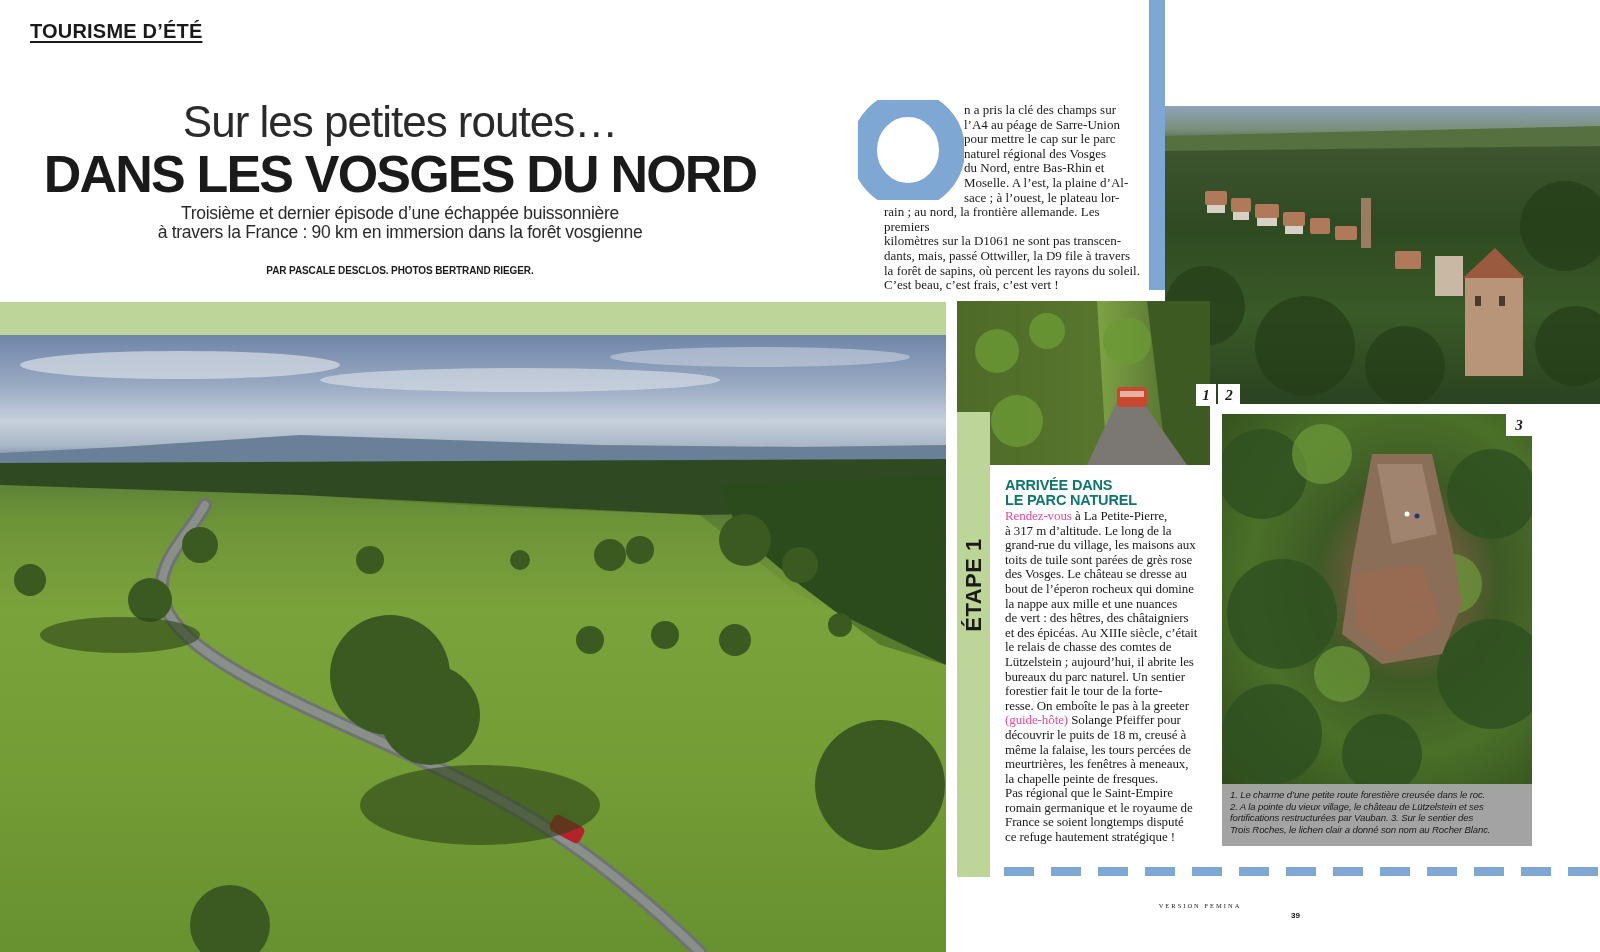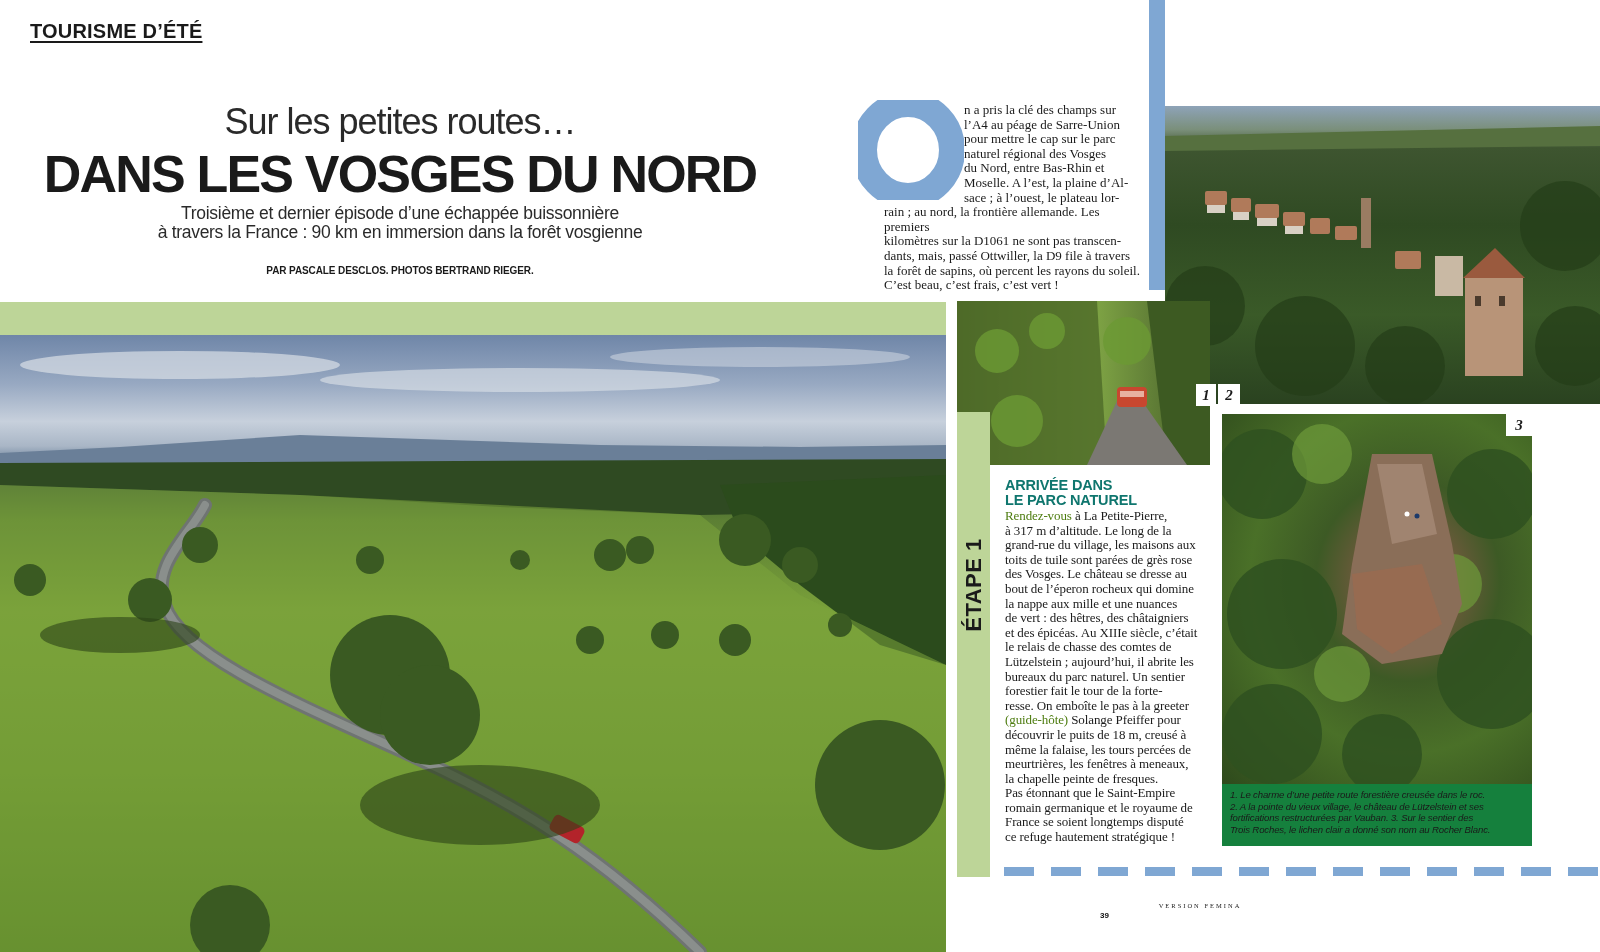--- a/index.html
+++ b/index.html
@@ -11,21 +11,21 @@
   
   .rubric {
     left: 30px; top: 20px;
     font-family: "Liberation Sans", sans-serif; font-weight: bold;
     font-size: 20px; letter-spacing: 0.2px; color: #1a1a1a;
     text-decoration: underline; text-decoration-thickness: 2px; text-underline-offset: 3px;
   }
   .title-light {
     left: 40px; width: 720px; top: 94px; text-align: center;
     font-family: "Liberation Sans", sans-serif; font-weight: 300;
-    font-size: 36px; line-height: 56px; color: #2a2a2a; letter-spacing: -1px;
+    font-size: 44px; line-height: 56px; color: #2a2a2a; letter-spacing: -1px;
   }
   .title-bold {
     left: 40px; width: 720px; top: 146px; text-align: center;
     font-family: "Liberation Sans", sans-serif; font-weight: bold;
     font-size: 52px; line-height: 56px; color: #1a1a1a; letter-spacing: -1.8px;
   }
   .subtitle {
     left: 80px; width: 640px; top: 204px; text-align: center;
     font-family: "Liberation Sans", sans-serif;
     font-size: 17.5px; line-height: 18.5px; color: #2a2a2a; letter-spacing: -0.3px;
@@ -77,21 +77,21 @@
   }
 
   
   .photo3 {
     left: 1222px; top: 414px; width: 310px; height: 370px; overflow: hidden;
     background: radial-gradient(ellipse at 60% 45%, #8a6a50 0%, #6d5a3c 18%, #3d5a25 35%, #4a7028 60%, #2e4a1c 100%);
   }
   .photo3 svg { position: absolute; left: 0; top: 0; }
 
   .caption-box {
-    left: 1222px; top: 784px; width: 310px; height: 62px; background: #15803d;
+    left: 1222px; top: 784px; width: 310px; height: 62px; background: #a3a3a3;
     padding: 5px 8px 0 8px;
     font-family: "Liberation Sans", sans-serif; font-style: italic;
     font-size: 9.6px; line-height: 11.6px; color: #1a1a1a; letter-spacing: -0.15px;
   }
 
   
   .etape-bar { left: 957px; top: 412px; width: 33px; height: 465px; background: #bdd598; }
   .etape-label {
     left: 958px; top: 540px; width: 32px; height: 90px;
     display: flex; align-items: center; justify-content: center;
@@ -105,32 +105,32 @@
   .etape-heading {
     left: 1005px; top: 478px; width: 200px;
     font-family: "Liberation Sans", sans-serif; font-weight: bold; font-size: 14.5px; line-height: 15px;
     color: #0f766e; letter-spacing: -0.2px;
   }
   .etape-body {
     left: 1005px; top: 509px; width: 207px;
     font-size: 13px; line-height: 14.6px; color: #1a1a1a; letter-spacing: -0.1px;
   }
   .etape-body span.line { display: block; white-space: nowrap; }
-  .red { color: #4d7c0f; }
+  .red { color: #ec4899; }
 
   
   .dash-row { left: 1004px; top: 867px; height: 9px; width: 596px; display: flex; gap: 17px; }
   .dash { width: 30px; height: 9px; background: #7fa7d3; flex: none; }
 
   .footer-mag {
     left: 1100px; top: 902px; width: 200px; text-align: center;
     font-family: "Liberation Serif", serif; font-size: 6.5px; letter-spacing: 2px; color: #222;
   }
   .footer-page {
-    left: 1100px; top: 911px; width: 200px; text-align: left;
+    left: 1100px; top: 911px; width: 200px; text-align: right;
     font-family: "Liberation Sans", sans-serif; font-weight: bold; font-size: 8px; color: #111;
   }
 </style>
 </head>
 <body>
 
 <div class="abs rubric">TOURISME D’ÉTÉ</div>
 <div class="abs title-light">Sur les petites routes…</div>
 <div class="abs title-bold">DANS LES VOSGES DU NORD</div>
 <div class="abs subtitle">
@@ -321,21 +321,21 @@
     <span class="line">le relais de chasse des comtes de</span>
     <span class="line">Lützelstein ; aujourd’hui, il abrite les</span>
     <span class="line">bureaux du parc naturel. Un sentier</span>
     <span class="line">forestier fait le tour de la forte-</span>
     <span class="line">resse. On emboîte le pas à la greeter</span>
     <span class="line"><span class="red">(guide-hôte)</span> Solange Pfeiffer pour</span>
     <span class="line">découvrir le puits de 18 m, creusé à</span>
     <span class="line">même la falaise, les tours percées de</span>
     <span class="line">meurtrières, les fenêtres à meneaux,</span>
     <span class="line">la chapelle peinte de fresques.</span>
-    <span class="line">Pas étonnant que le Saint-Empire</span>
+    <span class="line">Pas régional que le Saint-Empire</span>
     <span class="line">romain germanique et le royaume de</span>
     <span class="line">France se soient longtemps disputé</span>
     <span class="line">ce refuge hautement stratégique !</span>
   </div>
 
 <div class="abs dash-row" id="dash-row">
     <div class="dash"></div>
     <div class="dash"></div>
     <div class="dash"></div>
     <div class="dash"></div>

